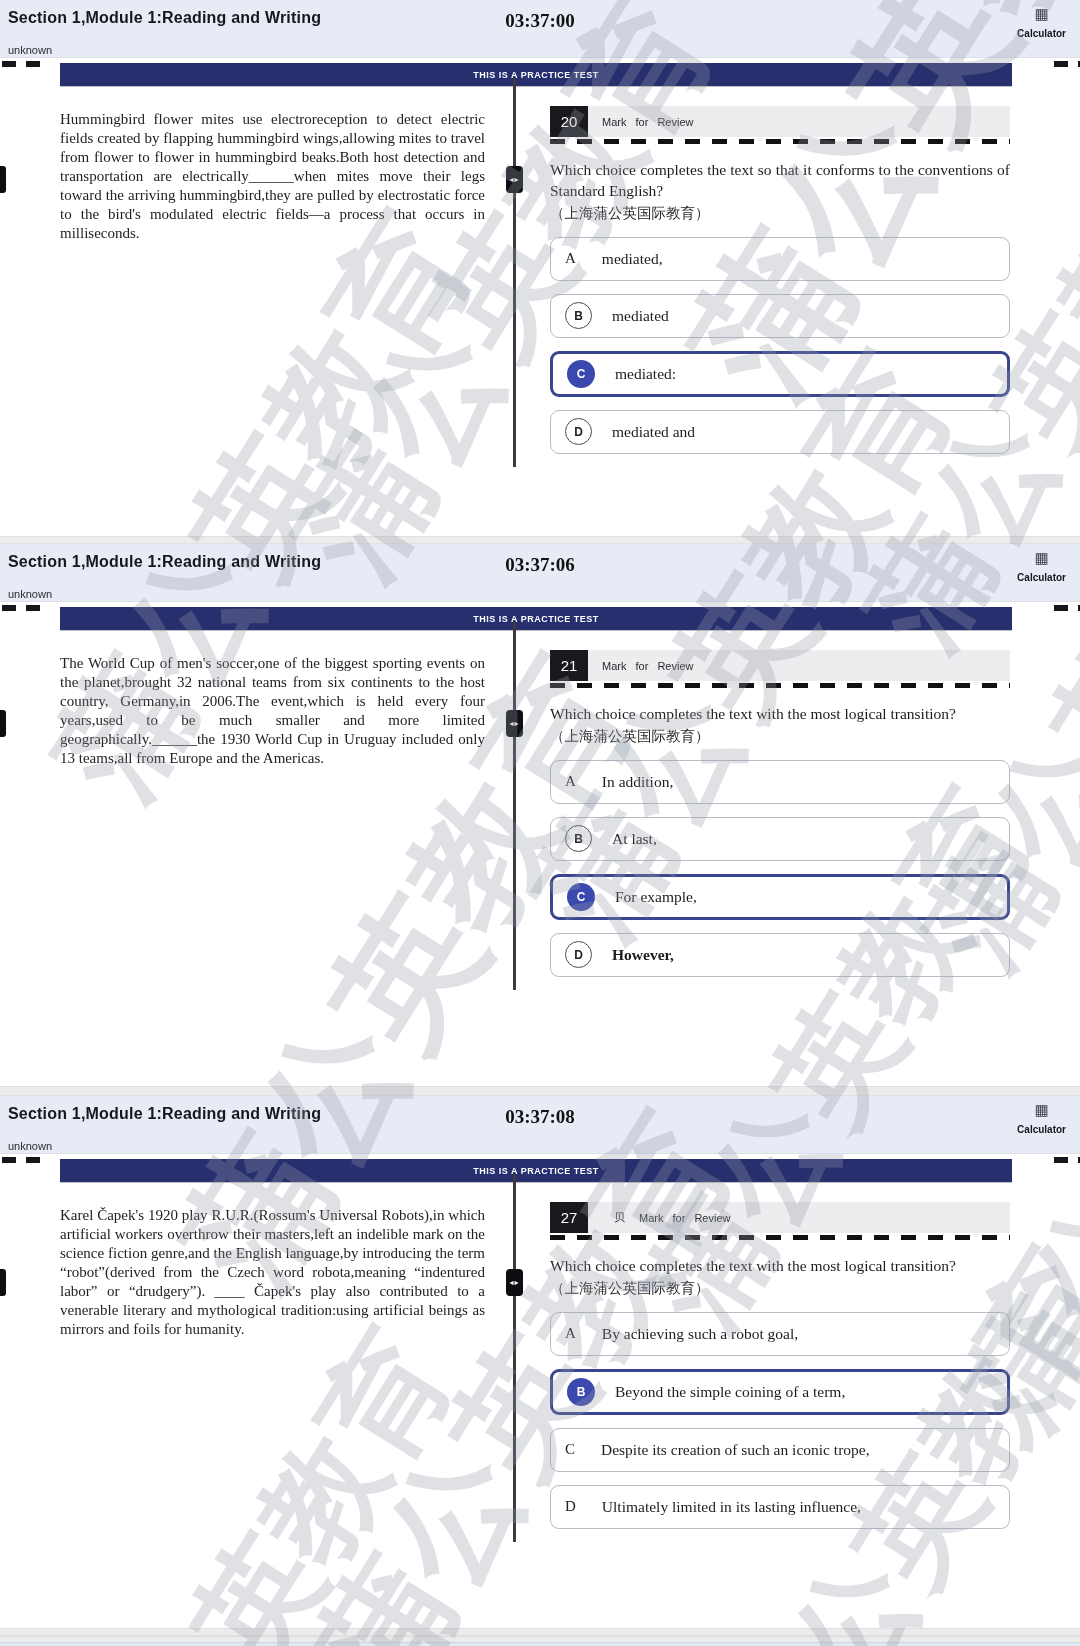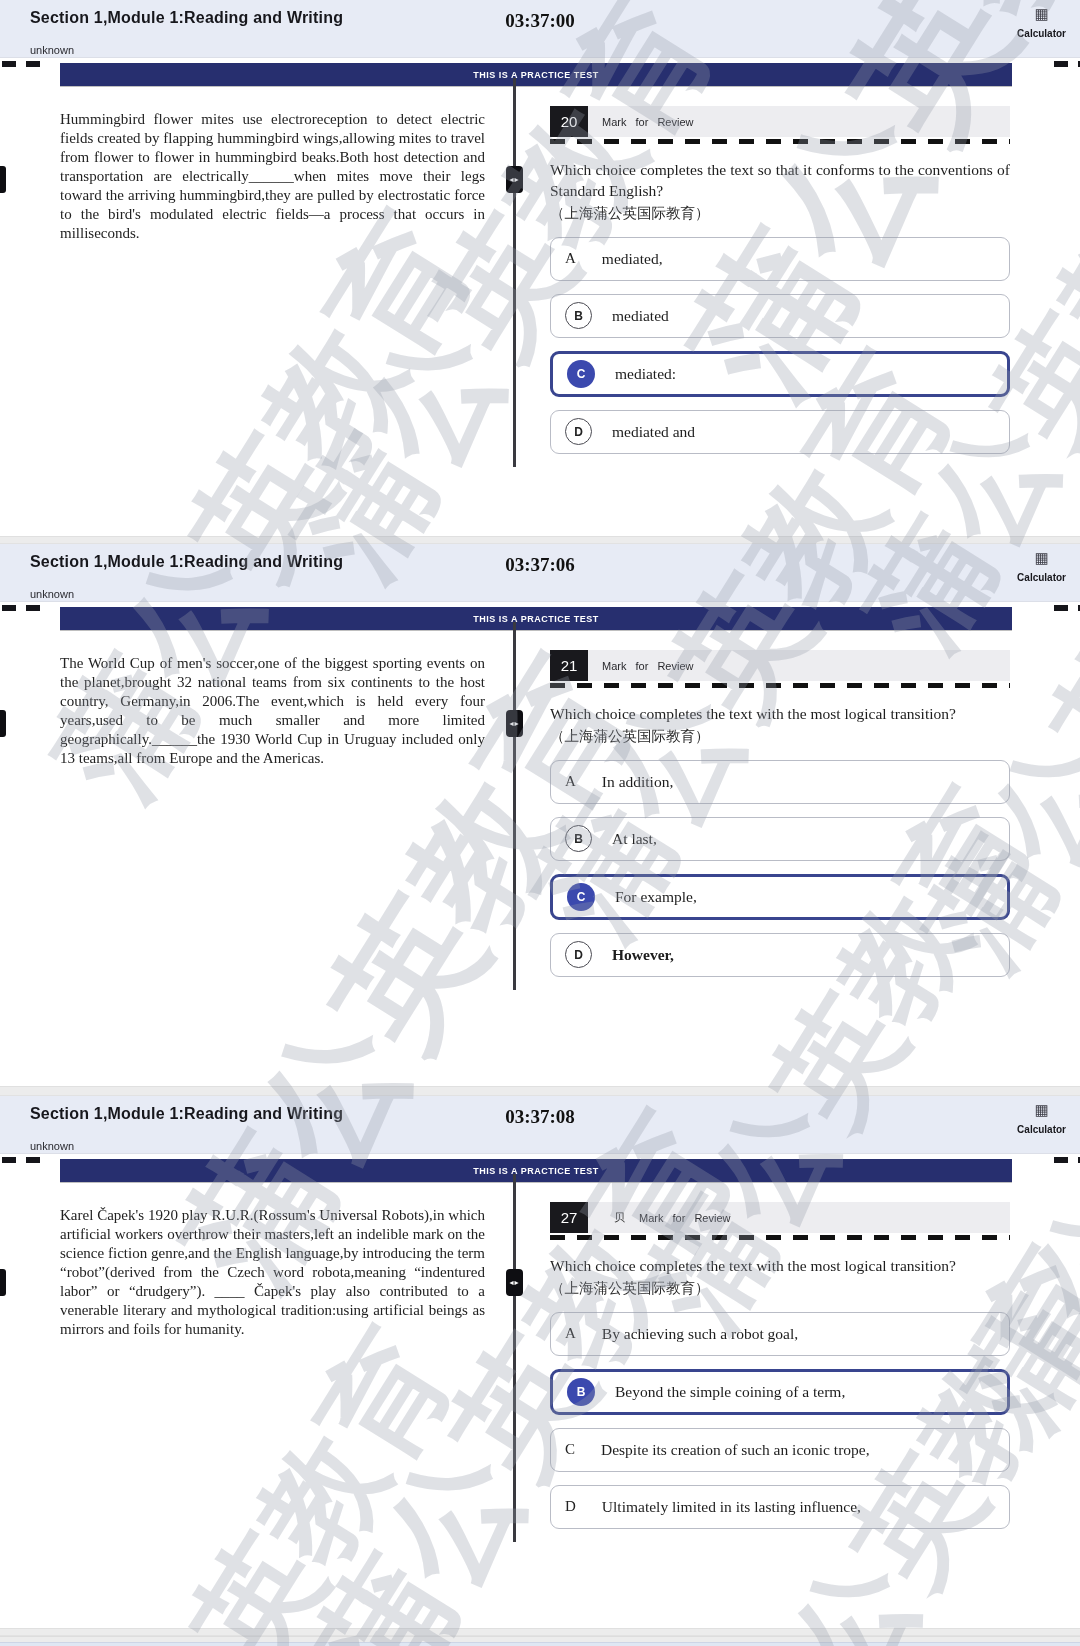--- a/index.html
+++ b/index.html
@@ -17,21 +17,21 @@
     position:absolute; font-family:"Liberation Serif", serif; font-weight:bold;
     color:rgba(150,156,168,0.30); white-space:nowrap; transform:rotate(-58deg);
   }
 
   
   .panel { position:relative; background:#ffffff; overflow:hidden; }
   .panel-sep { background:#ececec; border-top:1px solid #e0e0e0; border-bottom:1px solid #e2e2e2; }
 
   .hdr {
     height:58px; background:#e7ebf5; position:relative;
-    padding:9px 20px 0 30px; border-bottom:1px solid #dcdfe8;
+    padding:9px 20px 0 8px; border-bottom:1px solid #dcdfe8;
   }
   .hdr-title { font-size:16px; font-weight:bold; color:#17171c; letter-spacing:0.2px; }
   .hdr-sub { font-size:11px; color:#2a2a30; margin-top:17px; }
   .hdr-timer {
     position:absolute; left:0; right:0; top:10px; text-align:center;
     font-family:"Liberation Serif", serif; font-weight:bold; font-size:19px; color:#111;
   }
   .hdr-calc { position:absolute; right:14px; top:6px; text-align:center; cursor:pointer; }
   .calc-icon { display:block; font-size:15px; line-height:15px; color:#3c3c46; margin:0 auto 2px auto; }
   .calc-label { font-size:10px; font-weight:bold; color:#17171c; }

